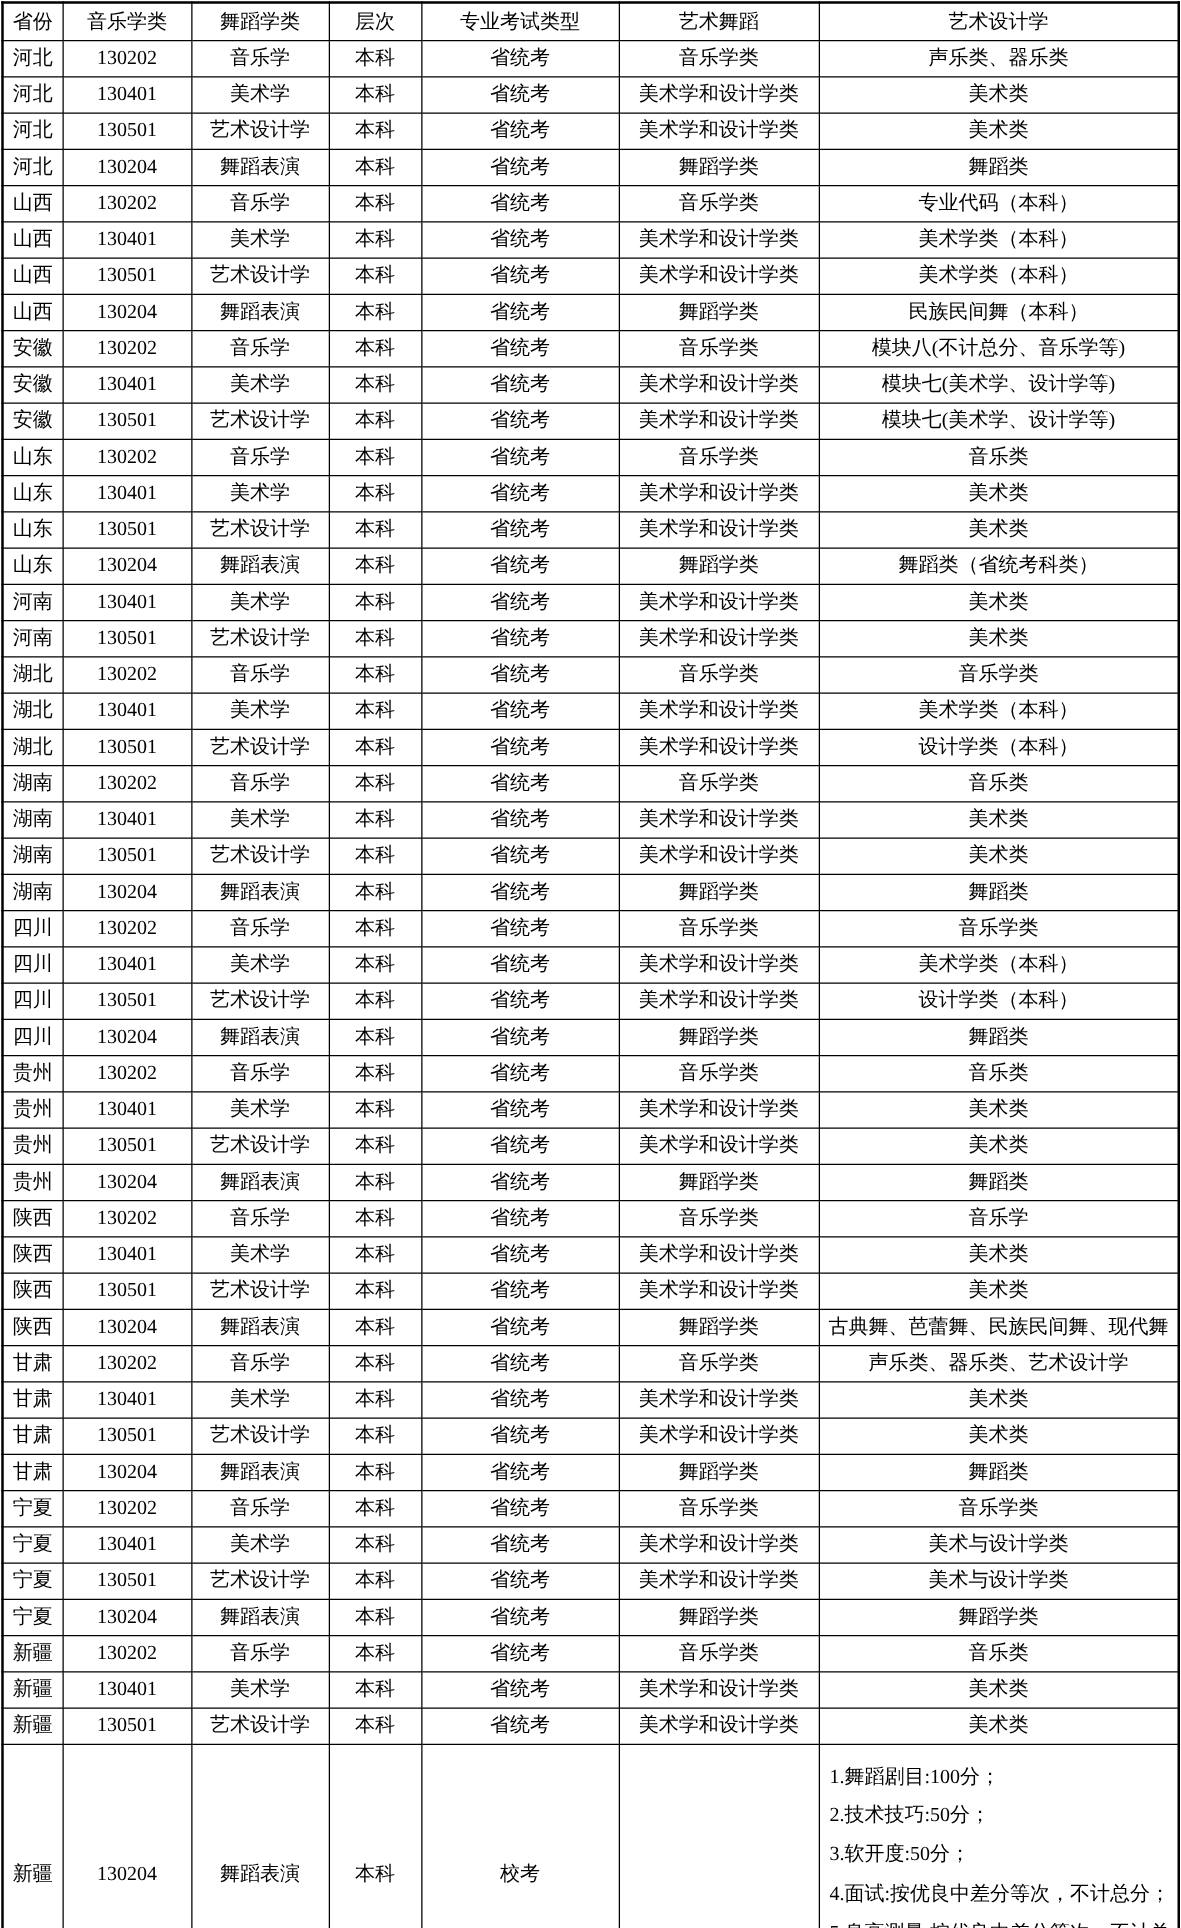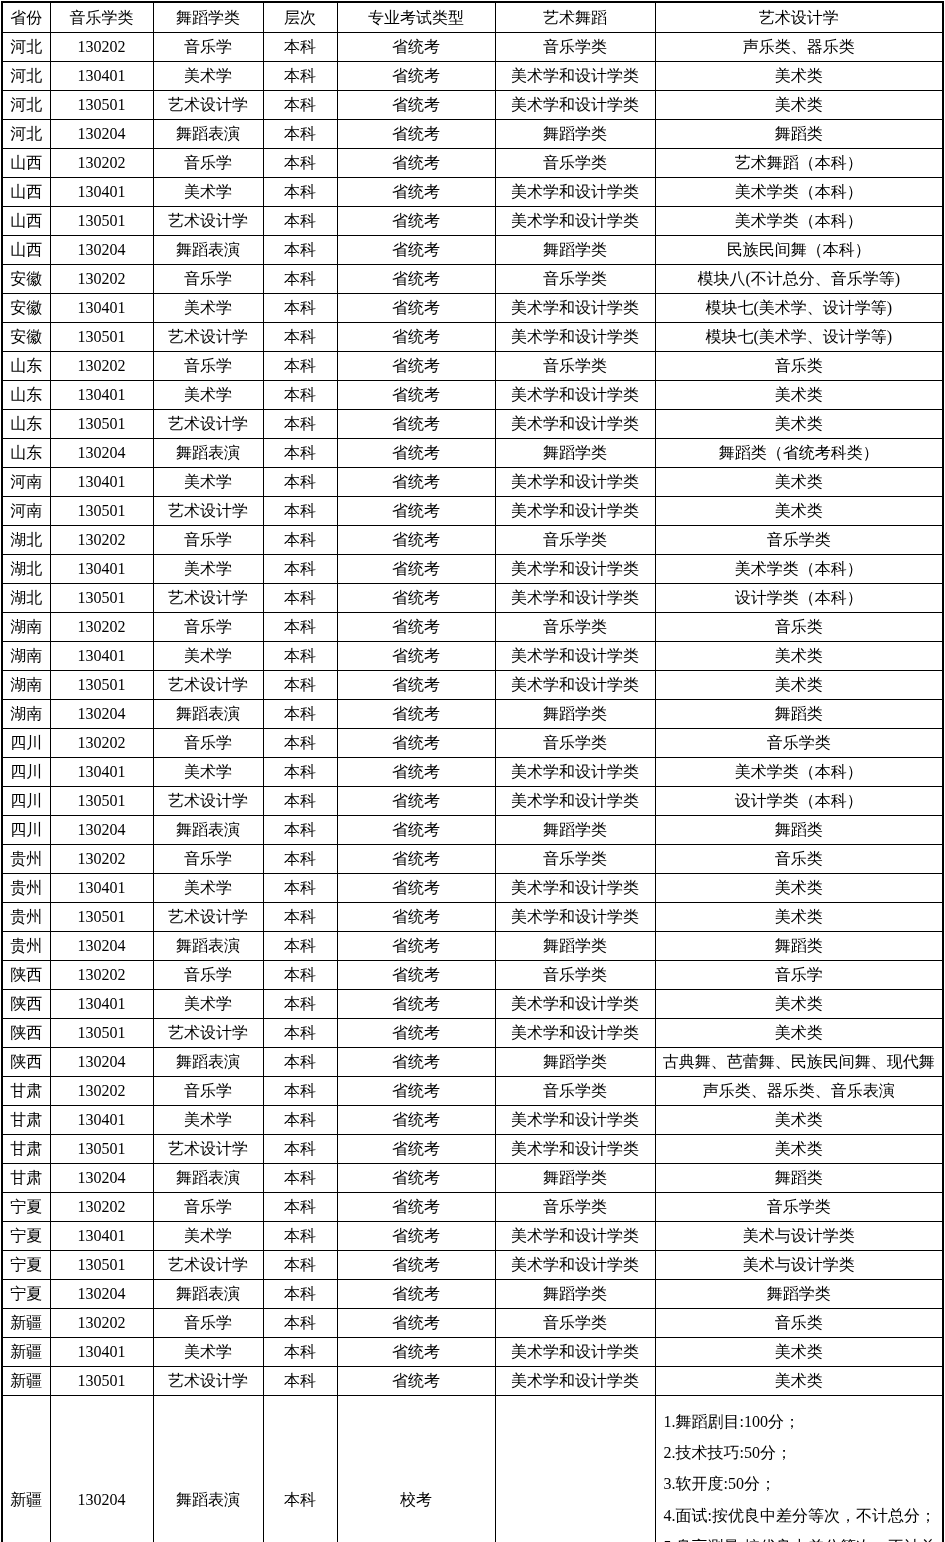--- a/index.html
+++ b/index.html
@@ -110,21 +110,21 @@
           <td>舞蹈学类</td>
           <td>舞蹈类</td>
         </tr>
         <tr>
           <td>山西</td>
           <td>130202</td>
           <td>音乐学</td>
           <td>本科</td>
           <td>省统考</td>
           <td>音乐学类</td>
-          <td>艺术舞蹈（本科）</td>
+          <td>专业代码（本科）</td>
         </tr>
         <tr>
           <td>山西</td>
           <td>130401</td>
           <td>美术学</td>
           <td>本科</td>
           <td>省统考</td>
           <td>美术学和设计学类</td>
           <td>美术学类（本科）</td>
         </tr>
@@ -398,21 +398,21 @@
           <td>舞蹈学类</td>
           <td>古典舞、芭蕾舞、民族民间舞、现代舞</td>
         </tr>
         <tr>
           <td>甘肃</td>
           <td>130202</td>
           <td>音乐学</td>
           <td>本科</td>
           <td>省统考</td>
           <td>音乐学类</td>
-          <td>声乐类、器乐类、音乐表演</td>
+          <td>声乐类、器乐类、艺术设计学</td>
         </tr>
         <tr>
           <td>甘肃</td>
           <td>130401</td>
           <td>美术学</td>
           <td>本科</td>
           <td>省统考</td>
           <td>美术学和设计学类</td>
           <td>美术类</td>
         </tr>

